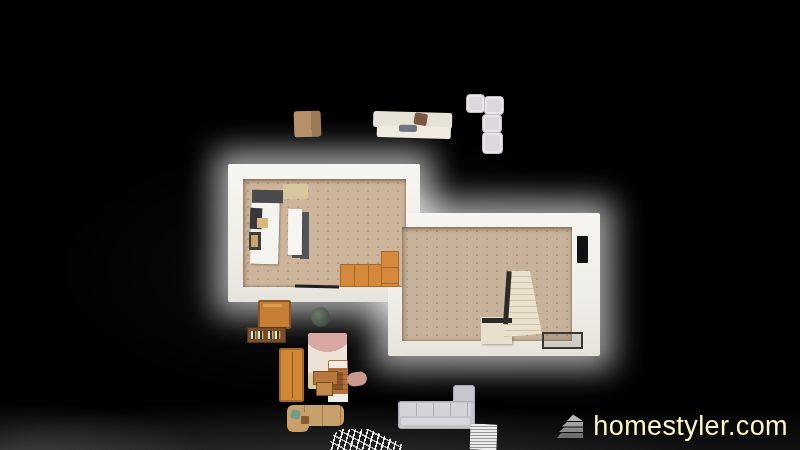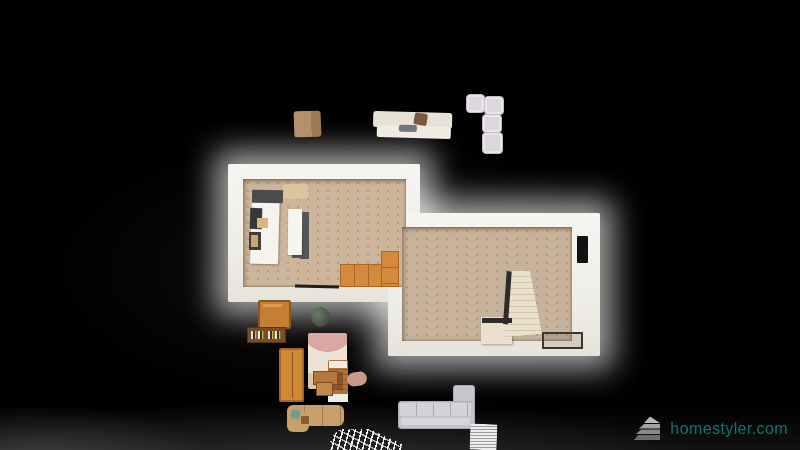--- a/index.html
+++ b/index.html
@@ -109,21 +109,21 @@
   #sofa-gray{left:398px;top:385px;width:75px;height:42px;}
   #sofa-gray .chaise{position:absolute;left:55px;top:0;width:20px;height:24px;background:#c6c7cc;border:1px solid #a9abb2;border-radius:3px;}
   #sofa-gray .body{position:absolute;left:0;top:16px;width:75px;height:26px;background:#c3c4c9;border:1px solid #a9abb2;border-radius:3px;}
   #sofa-gray .cushions{position:absolute;left:2px;top:18px;width:71px;height:13px;background:#d3d4d8;
     background-image:repeating-linear-gradient(90deg, transparent 0 16px, #a9abb2 16px 17px);}
   #sofa-gray .front{position:absolute;left:3px;top:33px;width:69px;height:7px;background:#d6d7da;border-radius:2px;}
   #lined-panel{left:470px;top:424px;width:27px;height:26px;background:#ececec;transform:rotate(2deg);
     background-image:repeating-linear-gradient(180deg, transparent 0 2px, #9a9a9a 2px 3px);border-radius:1px;}
   
   #watermark{right:12px;bottom:8px;display:flex;align-items:center;gap:9px;}
-  #wm-text{color:#0f766e;font-size:16px;letter-spacing:.4px;}
+  #wm-text{color:#fef9c3;font-size:27px;letter-spacing:.4px;}
 </style>
 </head>
 <body>
 
 <div id="stage">
   <div id="vignette" class="abs"></div>
 
   <div id="glow-a" class="abs glow"></div>
   <div id="glow-b" class="abs glow"></div>
 

